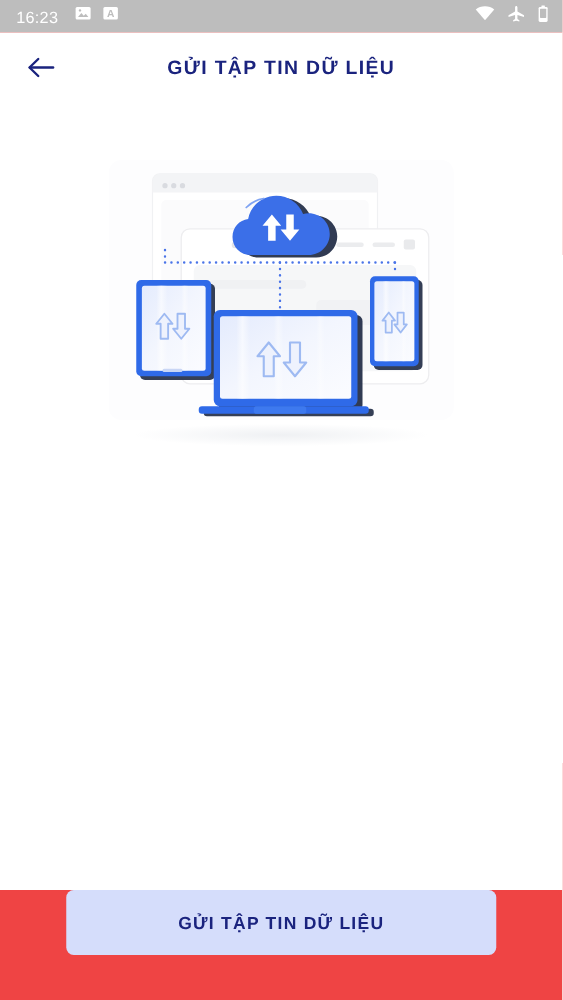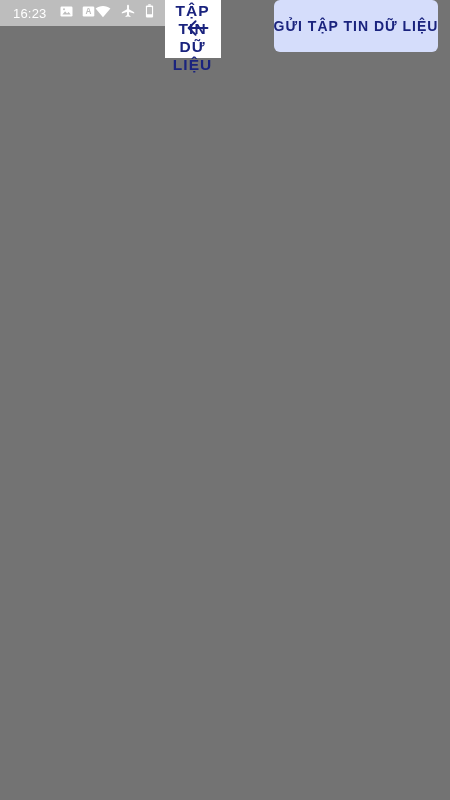--- a/index.html
+++ b/index.html
@@ -9,23 +9,23 @@
     height: 800px;
     background: #ffffff;
     font-family: "Liberation Sans", sans-serif;
     overflow: hidden;
   }
 
   .phone {
     position: relative;
     width: 450px;
     height: 800px;
-    background: #737373;
-    display: flex;
-    flex-direction: row;
+    background: #ef4444;
+    display: flex;
+    flex-direction: column;
   }
 
   
   .status-bar {
     height: 26px;
     background: #bdbdbd;
     display: flex;
     align-items: center;
     padding: 0 11px 0 13px;
     flex: 0 0 auto;

